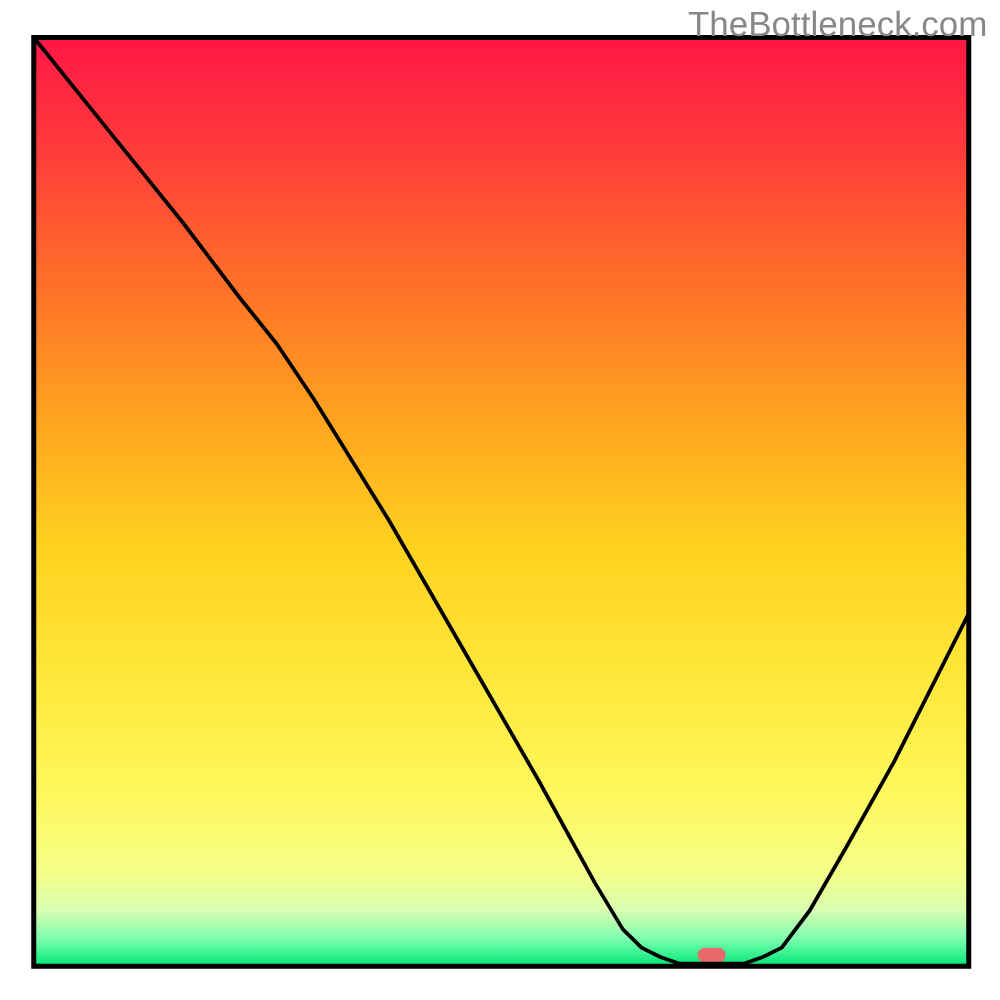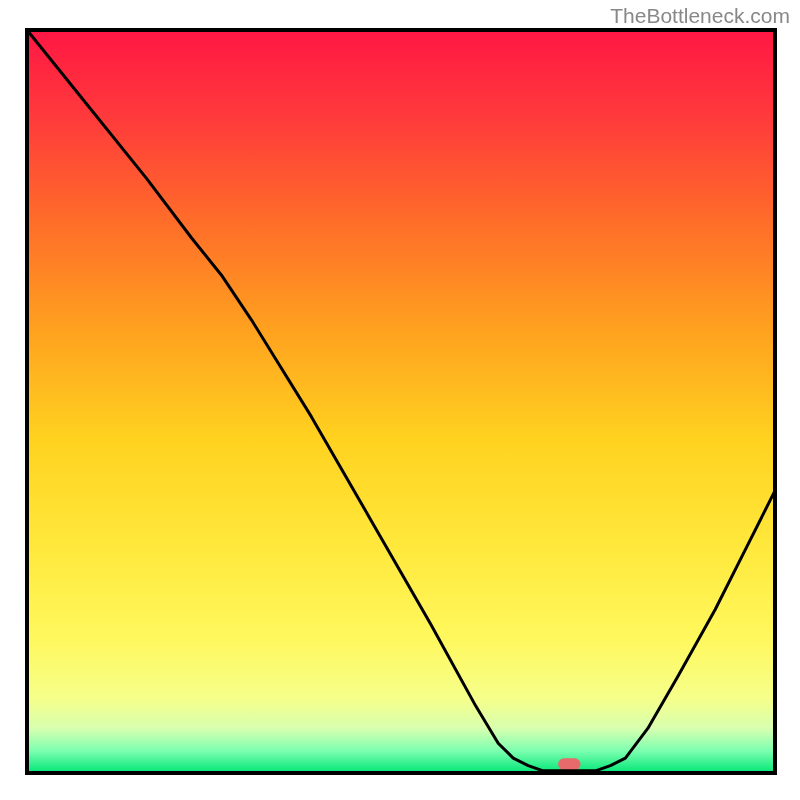--- a/index.html
+++ b/index.html
@@ -12,21 +12,21 @@
   }
   .chart-container {
     position: relative;
     width: 800px;
     height: 800px;
   }
   .watermark {
     position: absolute;
     top: 4px;
     right: 10px;
-    font-size: 21px;
+    font-size: 28px;
     color: #888888;
     font-weight: normal;
     z-index: 10;
   }
   svg {
     display: block;
   }
 </style>
 </head>
 <body>

